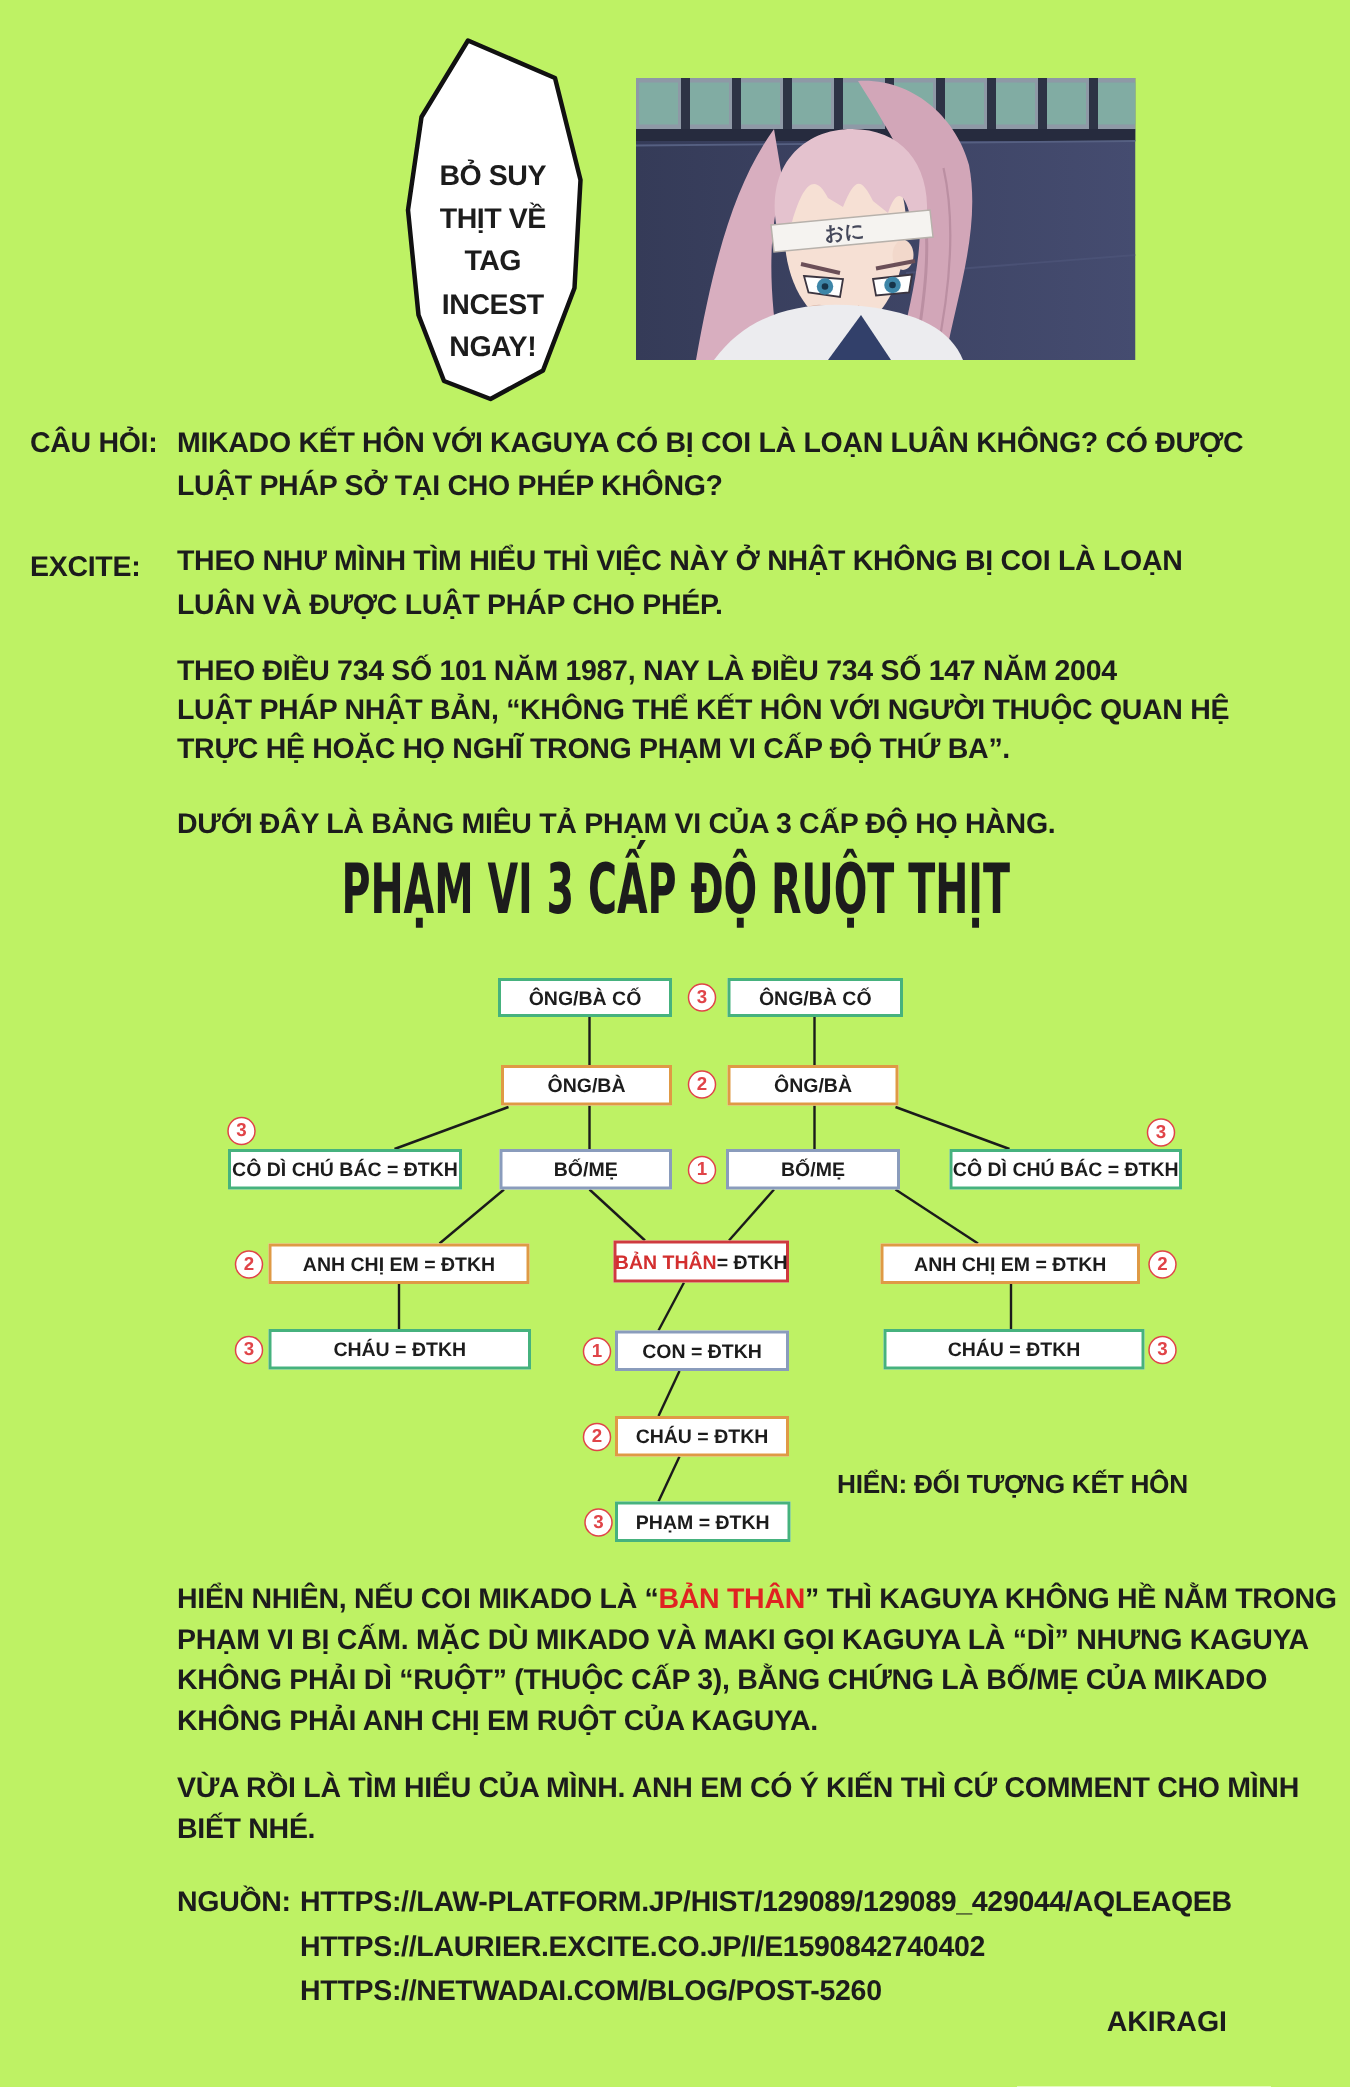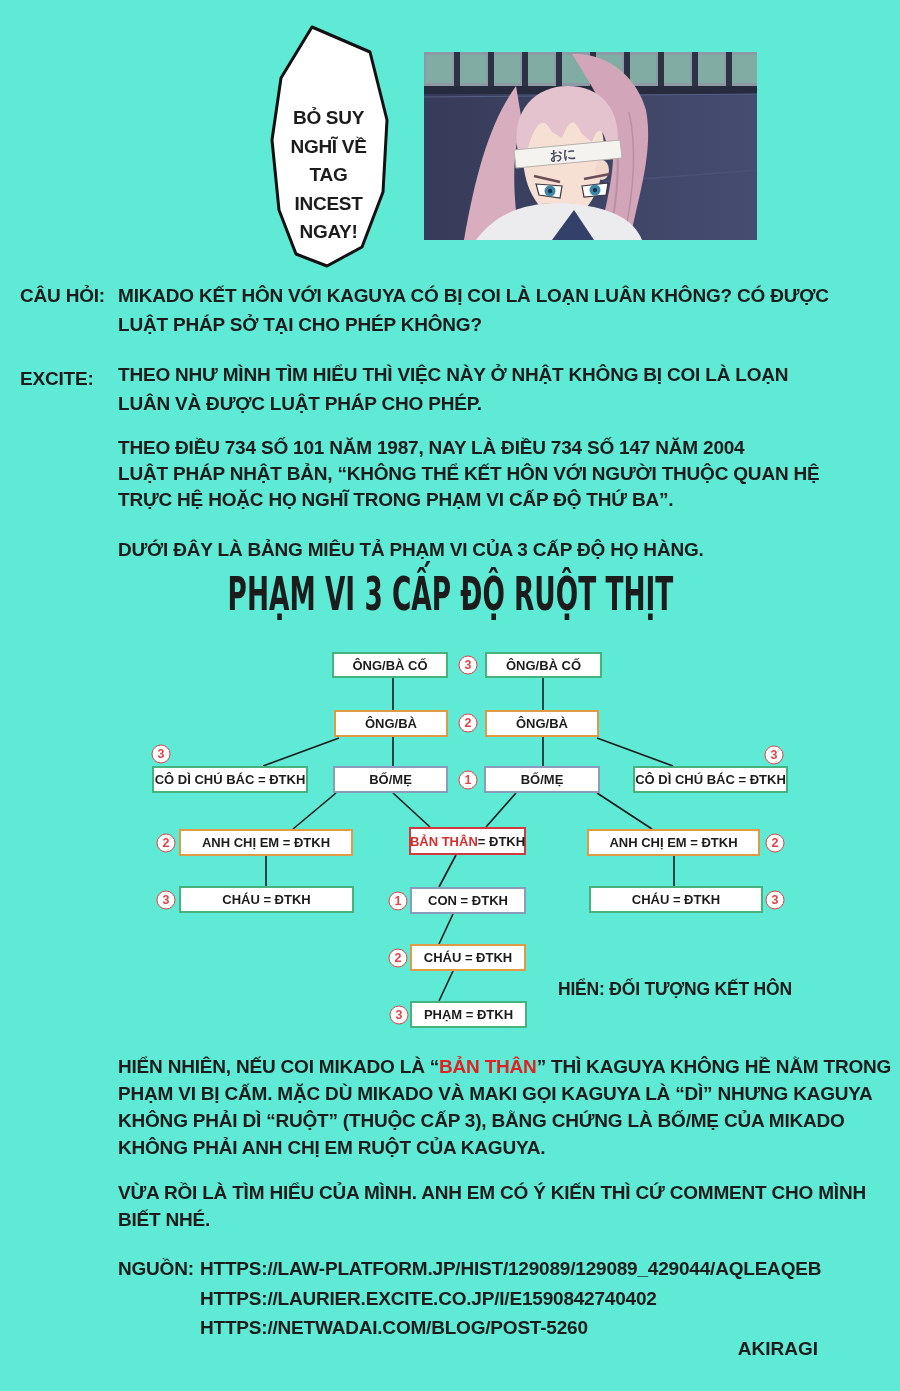--- a/index.html
+++ b/index.html
@@ -1,16 +1,16 @@
 <!DOCTYPE html>
 <html><head>
 <meta charset="utf-8">
 <style>
   html,body{margin:0;padding:0;background:#fff;}
-  .page{position:relative;width:900px;height:1391px;background:#5eead4;overflow:hidden;
+  .page{position:relative;width:900px;height:1391px;background:#bef264;overflow:hidden;
         font-family:"Liberation Sans","DejaVu Sans",sans-serif;color:#1c1c1c;}
   .txt{position:absolute;font-weight:700;font-size:19px;letter-spacing:-0.2px;
        line-height:29px;white-space:nowrap;}
   .lbl{position:absolute;font-weight:700;font-size:19px;letter-spacing:-0.2px;white-space:nowrap;}
 
   
   .bubble{position:absolute;left:266px;top:22px;width:125px;height:252px;}
   .bubble svg{position:absolute;left:0;top:0;}
   .bubble-text{position:absolute;left:0;top:82px;width:100%;text-align:center;
                font-weight:700;font-size:19px;line-height:28.5px;letter-spacing:-0.3px;}
@@ -47,21 +47,21 @@
 <body>
 
 <div class="page">
 
   <div class="bubble">
     <svg width="125" height="252" viewBox="0 0 125 252">
       <polygon points="46,5 104,30 121,98 117,170 96,225 61,244 30,232 13,188 6,118 15,56" fill="#ffffff" stroke="#111111" stroke-width="3" stroke-linejoin="round"></polygon>
     </svg>
     <div class="bubble-text">
         <div>BỎ SUY</div>
-        <div>NGHĨ VỀ</div>
+        <div>THỊT VỀ</div>
         <div>TAG</div>
         <div>INCEST</div>
         <div>NGAY!</div>
       </div>
   </div>
 
   <div class="photo">
     <svg width="333" height="188" viewBox="0 0 333 188">
       <defs>
         <linearGradient id="wallg" x1="0" y1="0" x2="1" y2="0">

